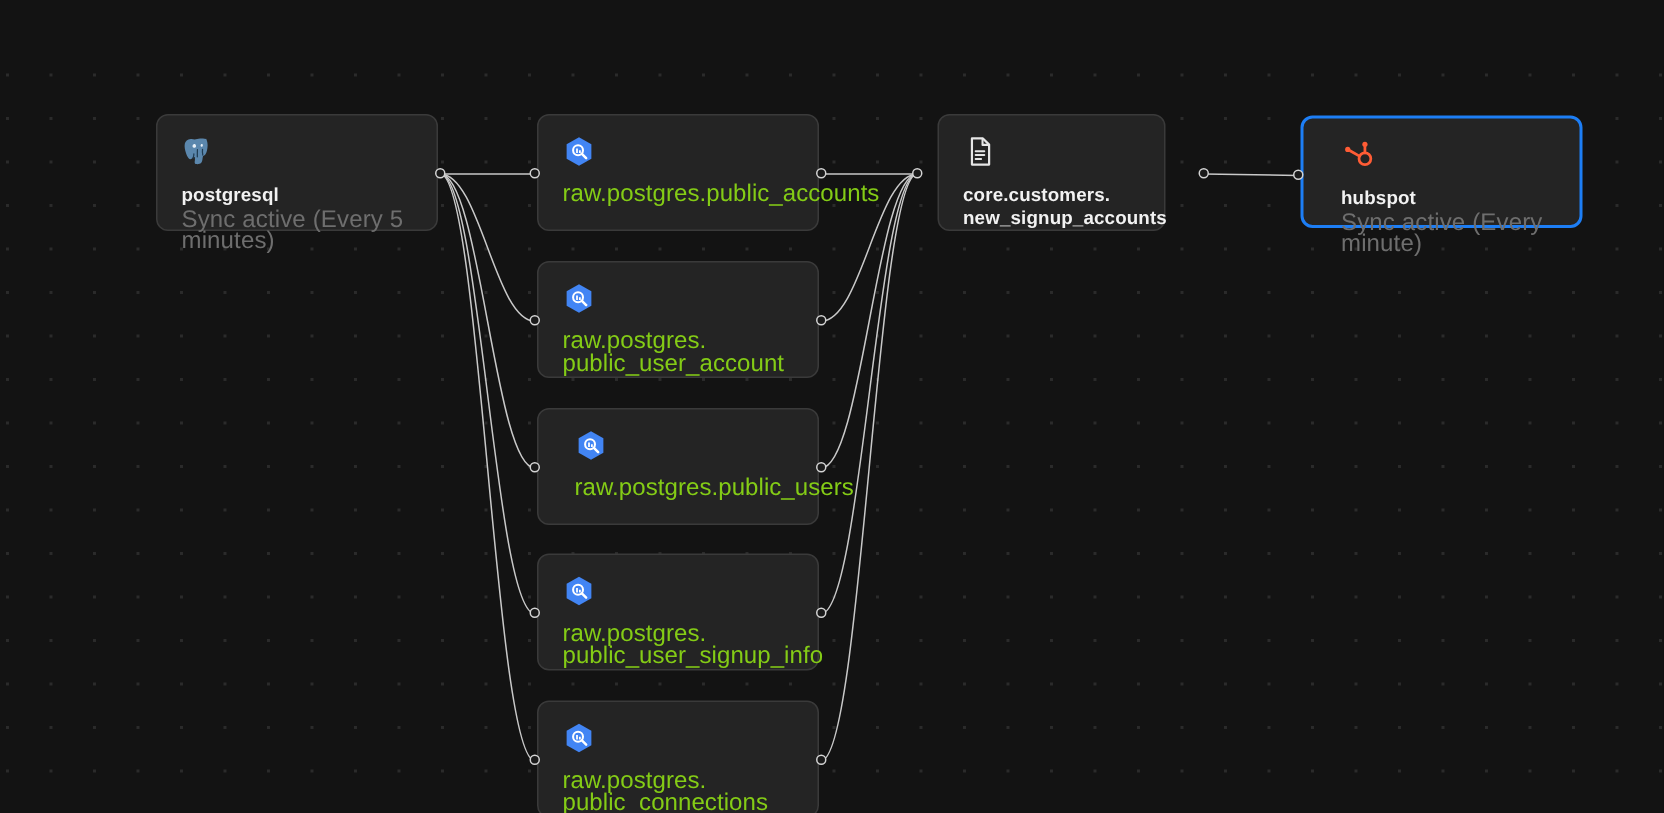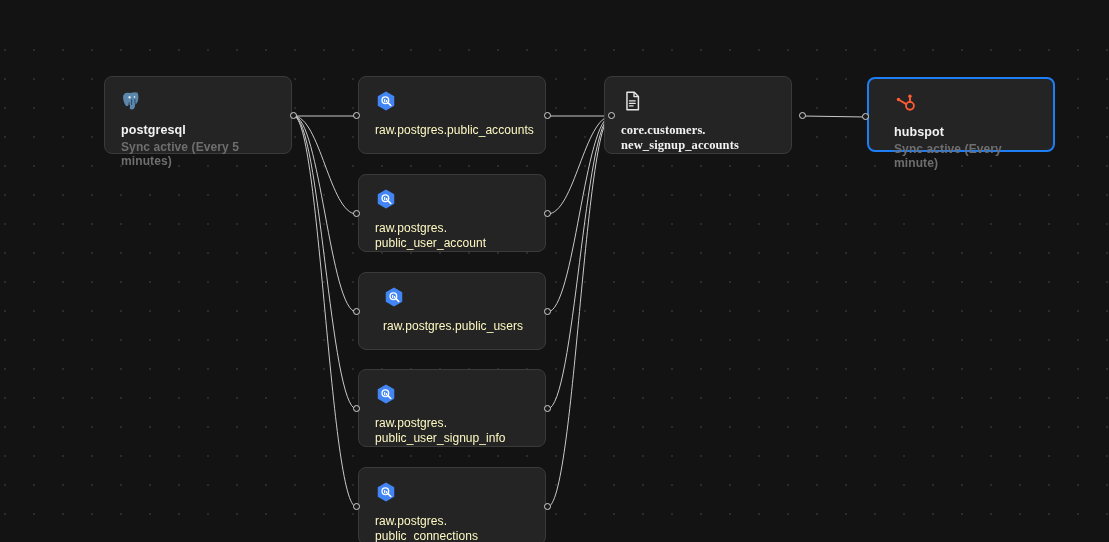--- a/index.html
+++ b/index.html
@@ -56,29 +56,29 @@
     color: #f2f2f2;
     font-size: 12.5px;
     font-weight: 700;
     line-height: 14.6px;
     letter-spacing: 0.1px;
     white-space: pre-line;
   }
 
   .node-title.plain {
     font-weight: 400;
-    color: #fef9c3;
-    font-size: 12px;
+    color: #84cc16;
+    font-size: 16px;
     letter-spacing: 0.05px;
   }
 
   .node-sub {
     color: #6e6e6e;
-    font-size: 12px;
-    font-weight: 700;
+    font-size: 16px;
+    font-weight: 400;
     line-height: 14px;
     margin-top: 2px;
     letter-spacing: 0.1px;
   }
 
   .port {
     position: absolute;
     width: 7px;
     height: 7px;
     border-radius: 50%;
@@ -158,21 +158,21 @@
       <div class="node" style="left: 358px; top: 423px; width: 188px; height: 78px;">
         <svg class="node-icon" viewBox="0 0 24 24">
           <path d="M12 1.6 21 6.8v10.4L12 22.4 3 17.2V6.8z" fill="#4285f4"></path>
           <circle cx="11.3" cy="11.1" r="3.6" fill="none" stroke="#ffffff" stroke-width="1.5"></circle>
           <path d="M14.1 13.8l3.1 3.1" stroke="#ffffff" stroke-width="1.8" stroke-linecap="round"></path>
           <path d="M9.9 9.9h1.3v3.1H9.9zM12 11h1.3v2H12z" fill="#ffffff"></path>
         </svg>
         <div class="node-title plain">raw.postgres.
 public_connections</div>
       </div>
-      <div class="node" style="left: 604px; top: 32px; width: 188px; height: 78px; font-family: Liberation Serif, serif;">
+      <div class="node" style="left: 625px; top: 32px; width: 152px; height: 78px;">
         <svg class="node-icon" viewBox="0 0 24 24">
           <path d="M6.5 2.5h8L19 7v14.5H6.5z" fill="none" stroke="#e6e6e6" stroke-width="1.6" stroke-linejoin="round"></path>
           <path d="M14.2 2.6V7.2H18.8" fill="none" stroke="#e6e6e6" stroke-width="1.5" stroke-linejoin="round"></path>
           <path d="M9.2 11.8h6.3M9.2 14.6h6.3M9.2 17.4h4" stroke="#e6e6e6" stroke-width="1.4" stroke-linecap="round"></path>
         </svg>
         <div class="node-title">core.customers.
 new_signup_accounts</div>
       </div>
       <div class="node selected" style="left: 867px; top: 33px; width: 188px; height: 75px; padding-left: 25px;">
         <svg class="node-icon" viewBox="0 0 24 24">

